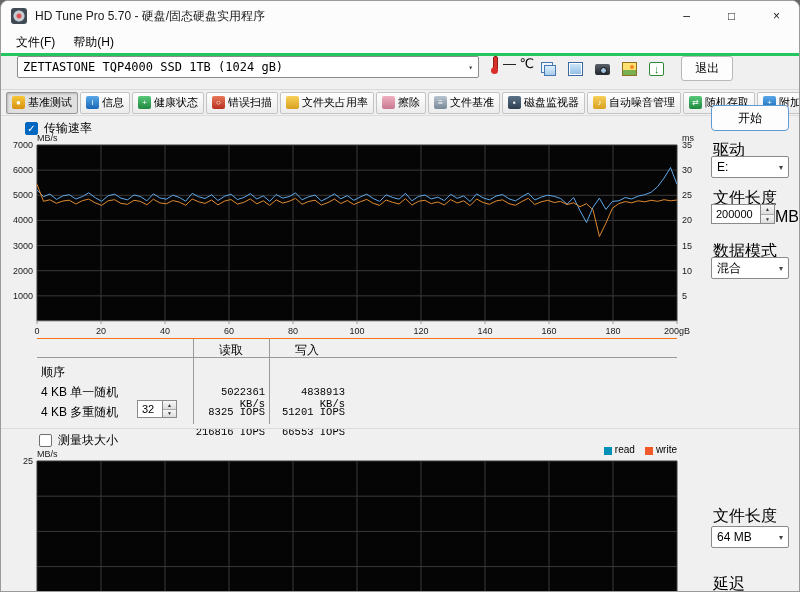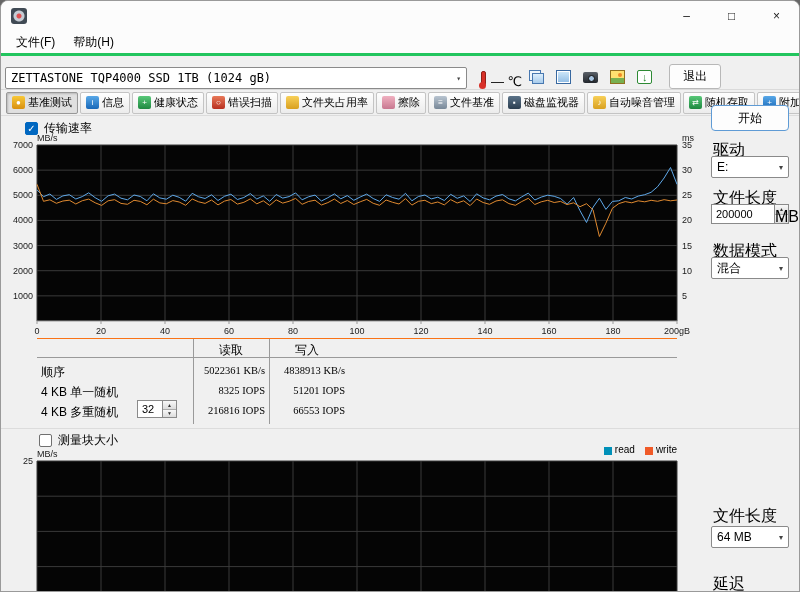--- a/index.html
+++ b/index.html
@@ -13,21 +13,21 @@
               background:radial-gradient(circle at 8px 8px,#e05050 0 2px,#c6ccd4 3px 5px,#404a54 6px); }
   .title { font-size:12px; color:#1a1a1a; white-space:nowrap; }
   .win-controls { margin-left:auto; display:flex; height:100%; }
   .win-btn { width:45px; height:100%; display:flex; align-items:center; justify-content:center; font-size:12px; color:#222; }
 
   
   .menubar { position:absolute; top:30px; left:0; right:0; height:25px; background:#fcfcfc; display:flex; align-items:center; padding-left:6px; border-bottom:3px solid #22c55e; }
   .menu-item { padding:3px 9px; }
 
   
-  .toolbar { position:absolute; top:55px; left:0; right:0; height:34px; background:#f0f0f0; display:flex; align-items:flex-end; padding:0 4px; border-bottom:1px solid #dadada; }
+  .toolbar { position:absolute; top:55px; left:0; right:0; height:34px; background:#f0f0f0; display:flex; align-items:flex-start; padding:0 16px; border-bottom:1px solid #dadada; }
   .combo { background:#fff; border:1px solid #8a8a8a; height:22px; display:flex; align-items:center; padding:0 5px; border-radius:2px; }
   .combo .chev { margin-left:auto; font-size:8px; color:#444; padding-left:5px; }
   .drive-combo { width:462px; font-family:"DejaVu Sans Mono","Liberation Mono",monospace; font-size:12px; }
   .thermo { position:relative; width:7px; height:18px; margin-left:12px; }
   .thermo::before { content:""; position:absolute; left:2px; top:0; width:3px; height:13px; background:#d83028; border:1px solid #902018; border-radius:2px; }
   .thermo::after { content:""; position:absolute; left:0; bottom:0; width:7px; height:7px; background:#d83028; border-radius:50%; }
   .temp { margin-left:5px; font-size:13px; }
   .tool-btn { width:25px; height:25px; display:flex; align-items:center; justify-content:center; margin-left:2px; border:1px solid transparent; border-radius:3px; }
   .tool-btn:first-of-type { margin-left:12px; }
   .tico { width:15px; height:14px; }
@@ -76,35 +76,36 @@
   
   .chart { position:absolute; }
   .chart text { font-size:9px; fill:#1a1a1a; font-family:"Liberation Sans","DejaVu Sans",sans-serif; }
 
   
   .rtable { position:absolute; left:36px; top:337px; width:640px; height:86px; border-top:1px solid #f97316; }
   .rt-hline { position:absolute; left:0; right:0; top:18px; height:1px; background:#9a9a9a; }
   .rt-vline { position:absolute; top:0; bottom:0; width:1px; background:#9a9a9a; }
   .rt-h { position:absolute; top:3px; text-align:center; font-size:12px; }
   .rt-label { position:absolute; left:4px; font-size:12px; }
-  .rt-val { position:absolute; text-align:right; font-family:Liberation Serif, serif; font-size:10.5px; }
+  .rt-val { position:absolute; text-align:right; font-family:Liberation Mono, monospace; font-size:10.5px;margin-top:21px; }
 
   .divider { position:absolute; left:0; right:0; top:427px; height:1px; background:#dcdcdc; }
 
   .legend { position:absolute; top:443px; left:560px; width:116px; display:flex; justify-content:flex-end; align-items:center; gap:10px; }
   .legend-item { display:flex; align-items:flex-end; gap:3px; font-size:10px; }
   .legend-swatch { width:8px; height:8px; flex:none; }
 </style>
 </head>
 <body>
 
 <div class="window">
 
   <div class="titlebar">
     <div class="app-icon"></div>
+    <div class="title">HD Tune Pro 5.70 - 硬盘/固态硬盘实用程序</div>
     <div class="win-controls">
       <div class="win-btn">–</div>
       <div class="win-btn">□</div>
       <div class="win-btn">×</div>
     </div>
   </div>
 
   <div class="menubar">
     <div class="menu-item">文件(F)</div>
     <div class="menu-item">帮助(H)</div>
@@ -251,21 +252,21 @@
     </svg>
 
   <button class="start-btn">开始</button>
   <div class="panel-label" style="left:712px;top:139px">驱动</div>
   <div class="combo side-combo" style="left:710px;top:155px">
     <span>E:</span>
     <span class="chev">▾</span>
   </div>
   <div class="panel-label" style="left:712px;top:187px">文件长度</div>
   <div class="spinner" style="left:710px;top:203px">
-    <div class="spinbox" style="width:64px;height:20px">
+    <div class="spinbox" style="width:50px;height:20px">
         <span>200000</span>
       </div>
     <div class="spin">
       <div>▲</div>
       <div>▼</div>
     </div>
   </div>
   <div class="panel-label" style="left:774px;top:207px">MB</div>
   <div class="panel-label" style="left:712px;top:240px">数据模式</div>
   <div class="combo side-combo" style="left:710px;top:256px">

